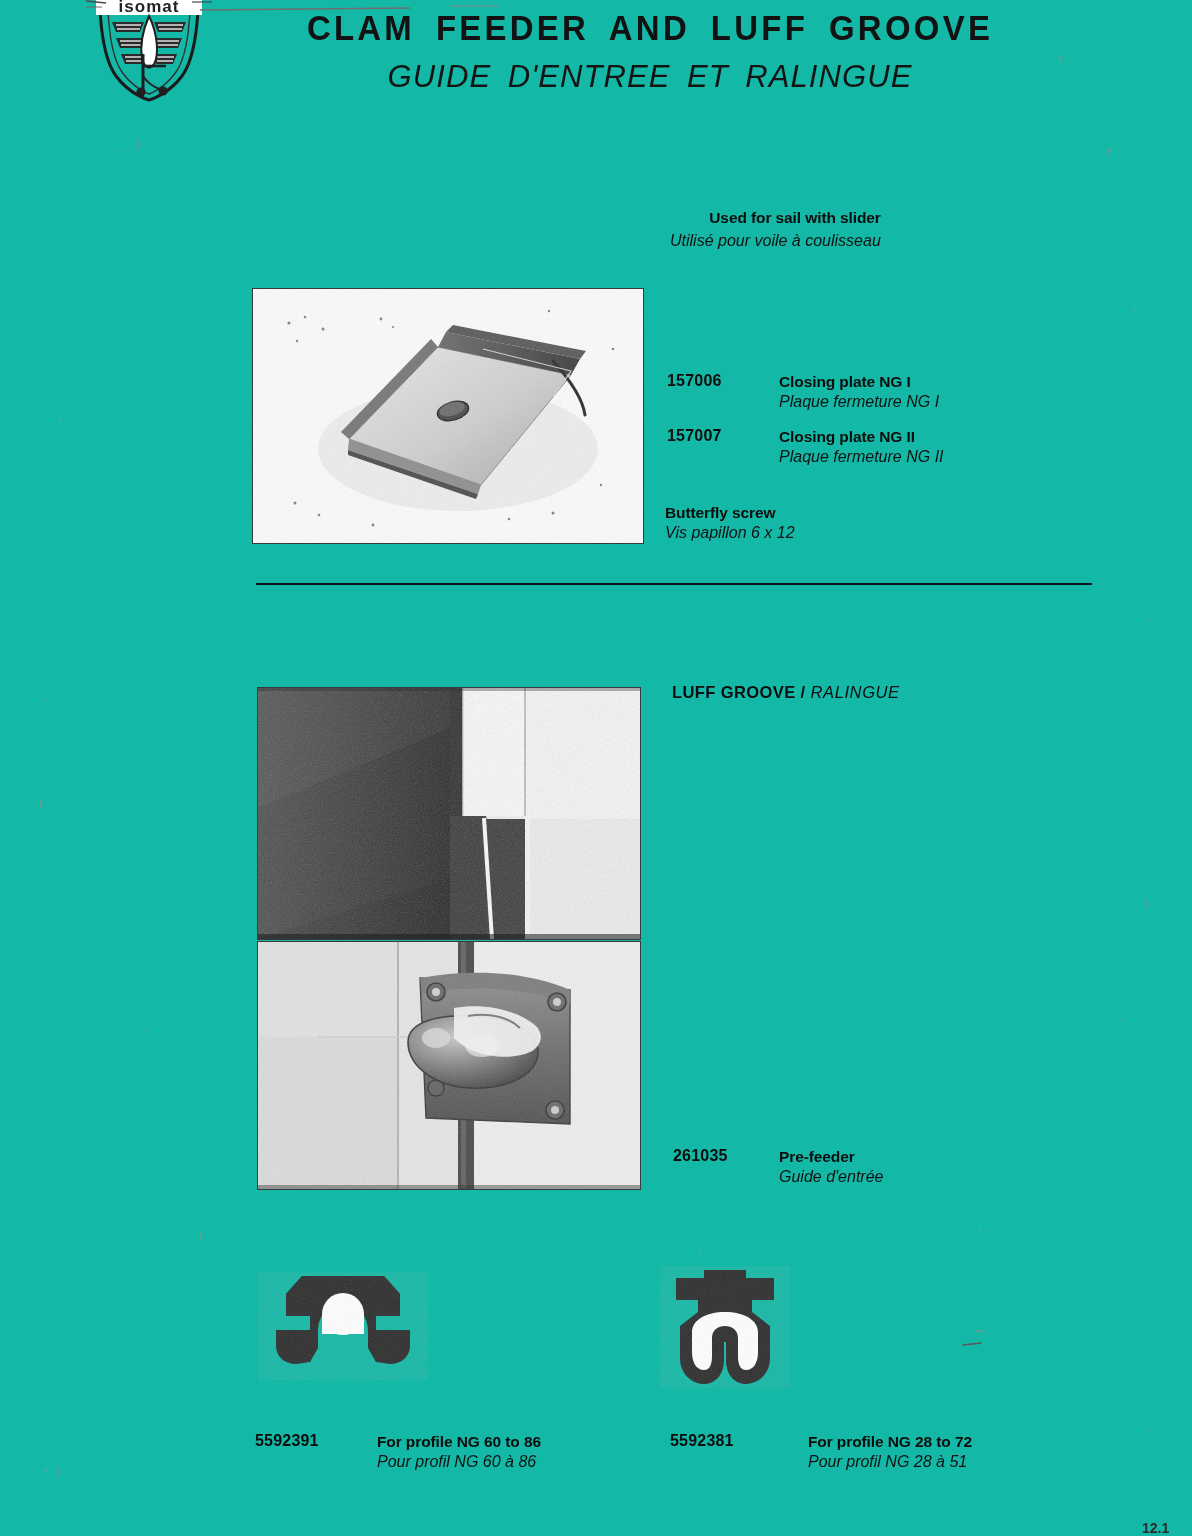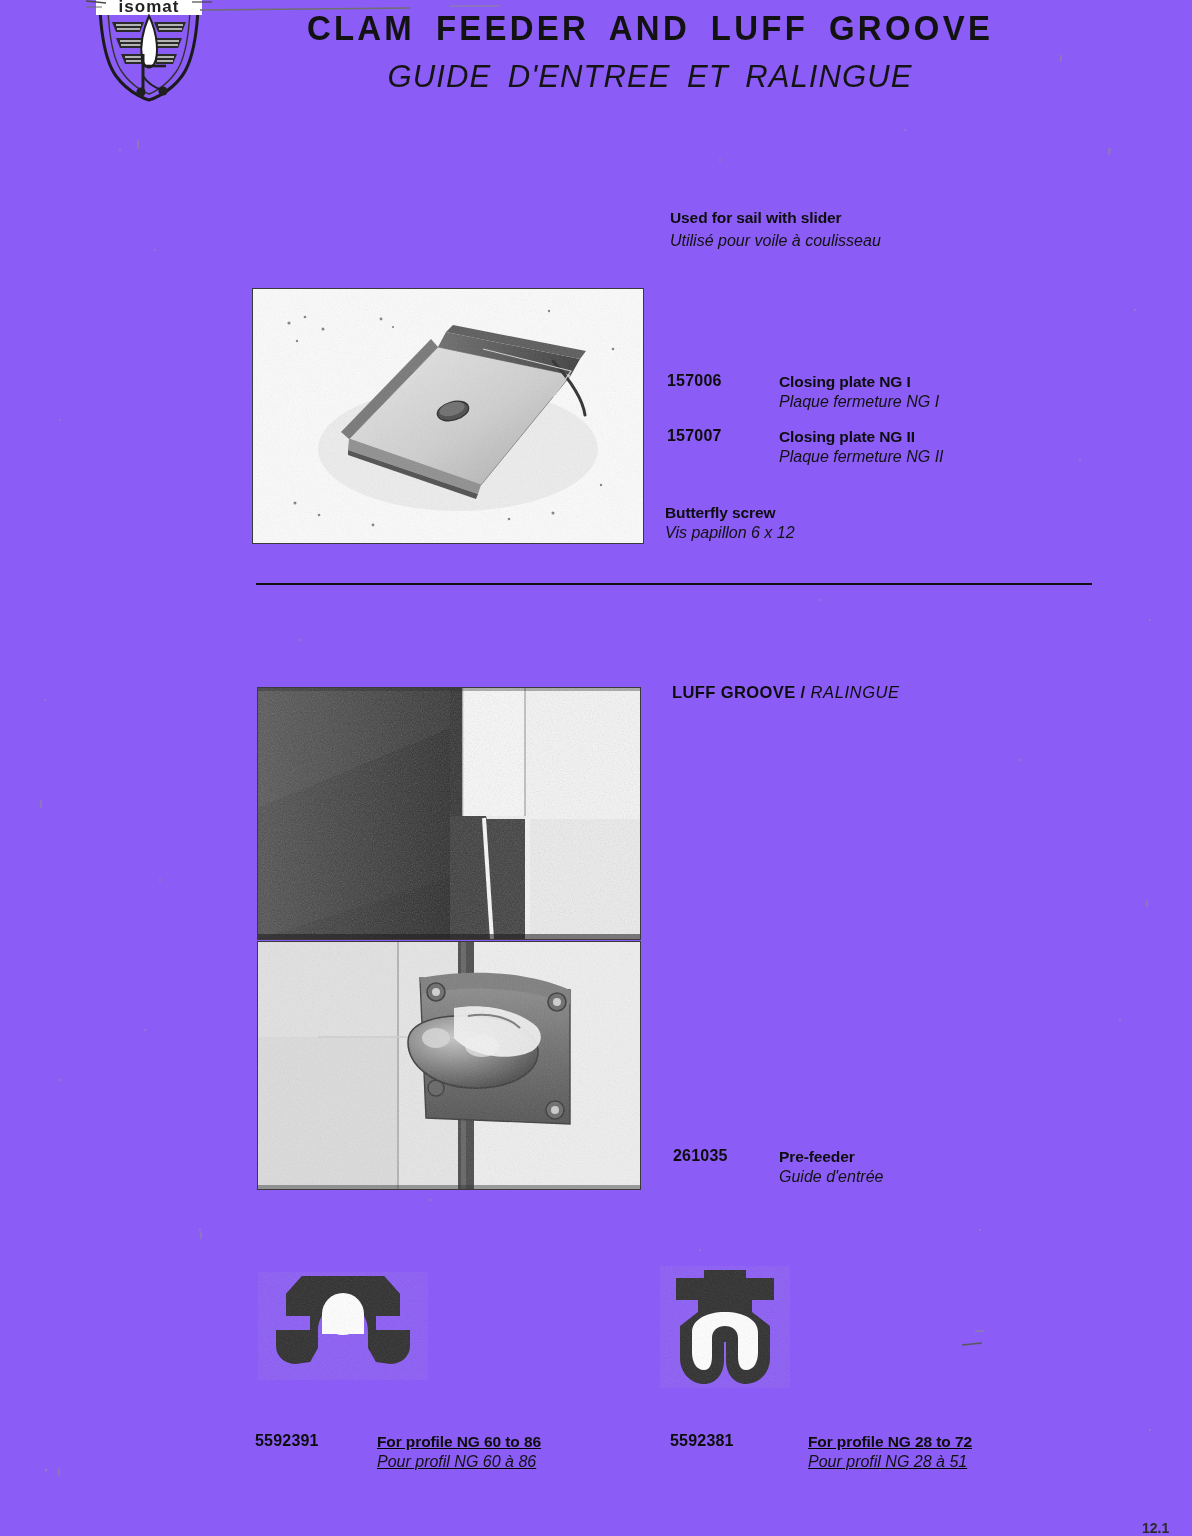--- a/index.html
+++ b/index.html
@@ -9,21 +9,21 @@
     background: #ffffff;
   }
   body {
     font-family: "Liberation Sans", sans-serif;
     color: #000000;
   }
   .page {
     position: relative;
     width: 1192px;
     height: 1536px;
-    background: #8b5cf6;
+    background: #14b8a6;
     overflow: hidden;
   }
 
   
   .scan-grain {
     position: absolute;
     left: 0; top: 0;
     width: 1192px; height: 1536px;
     pointer-events: none;
     opacity: .55;
@@ -121,21 +121,21 @@
   .luff-heading .i { font-style: italic; letter-spacing: .6px; }
 
   
   .part-row { position: absolute; }
   .part-row .num { position: absolute; left: 0; top: 0; }
   .part-row .desc { position: absolute; left: 112px; top: 0; }
 
   
   .prof-cap { position: absolute; }
   .prof-cap .num { position: absolute; left: 0; top: 0; }
-  .prof-cap .desc { position: absolute; top: 0; text-decoration: underline; }
+  .prof-cap .desc { position: absolute; top: 0; }
 
   
   .footer {
     position: absolute;
     left: 232px; top: 1520px;
     width: 800px;
     font-weight: bold;
     font-size: 13.5px;
     letter-spacing: .1px;
     color: #2b2b2b;
@@ -250,21 +250,21 @@
   <svg class="abs" style="left:200px; top:4px;" width="420" height="16" aria-hidden="true">
     <line x1="0" y1="6" x2="210" y2="4" stroke="#6f6f6f" stroke-width="1.4"></line>
     <line x1="250" y1="2" x2="300" y2="2" stroke="#8a8a8a" stroke-width="1.1"></line>
   </svg>
 
   <div class="title-block">
     <div class="title-en">CLAM FEEDER AND LUFF GROOVE</div>
     <div class="title-fr">GUIDE D'ENTREE ET RALINGUE</div>
   </div>
 
-  <div class="abs heading-pair" style="left:670px; top:208px;">
+  <div class="abs heading-pair" style="left:670px; top:208px;text-align:right;">
     <div class="lbl-en">Used for sail with slider</div>
     <div class="lbl-fr">Utilisé pour voile à coulisseau</div>
   </div>
 
   <div class="photo" style="left:252px; top:288px; width:390px; height:254px;">
     <svg width="390" height="254" viewBox="0 0 390 254" aria-hidden="true">
       <defs>
         <filter id="grainA" x="0" y="0" width="100%" height="100%">
           <feTurbulence type="fractalNoise" baseFrequency="0.85" numOctaves="3" seed="7"></feTurbulence>
           <feColorMatrix type="saturate" values="0"></feColorMatrix>

